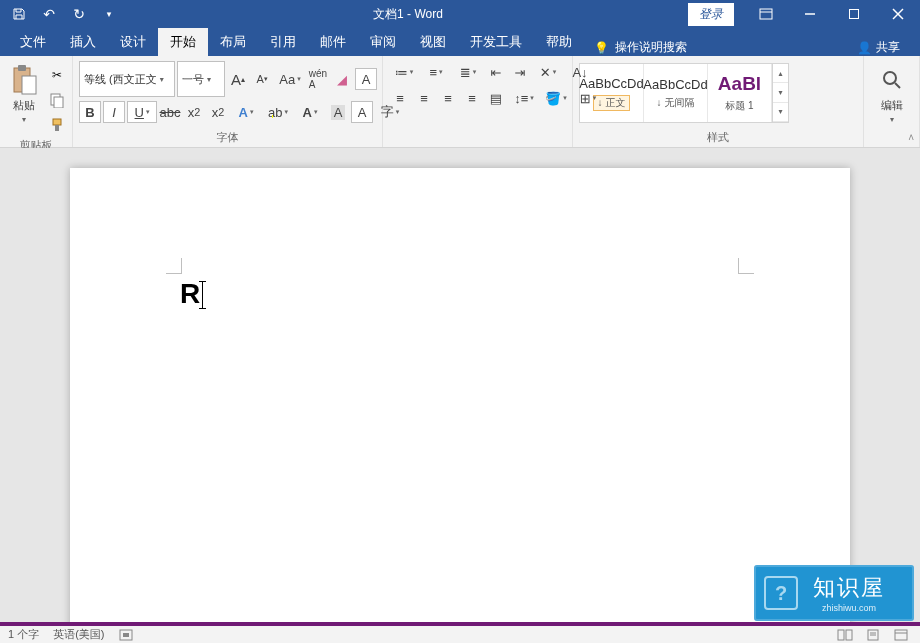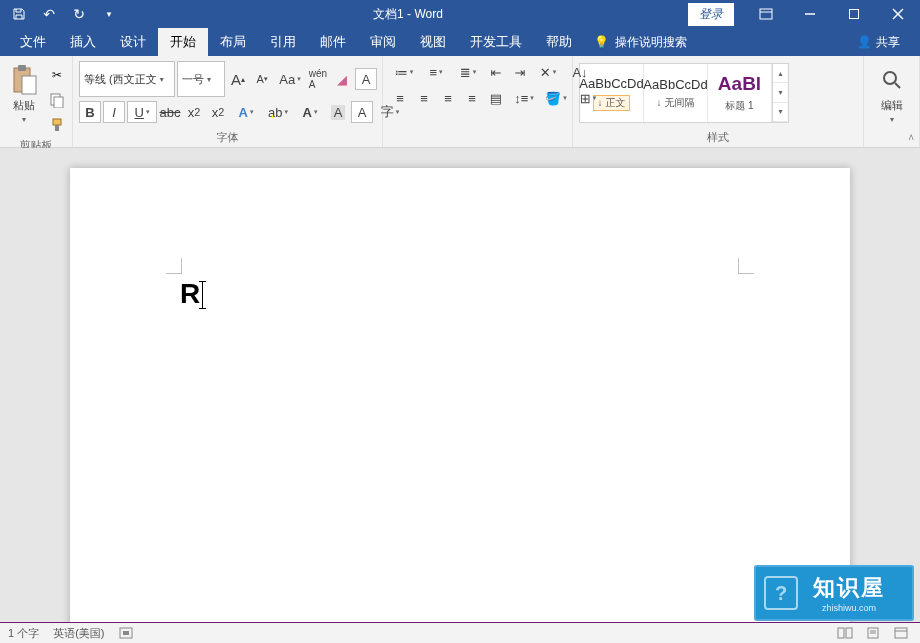--- a/index.html
+++ b/index.html
@@ -7,21 +7,21 @@
 
 .titlebar { height: 28px; background: #2b579a; display: flex; align-items: center; color: #fff; }
 .qat { display: flex; align-items: center; gap: 4px; padding: 0 6px; }
 .qat-btn { width: 26px; height: 24px; display: flex; align-items: center; justify-content: center; color: #fff; font-size: 14px; cursor: pointer; }
 .title-center { flex: 1; text-align: center; font-size: 12px; }
 .win-controls { display: flex; align-items: center; height: 100%; }
 .login-btn { background: #fff; color: #2b579a; padding: 2px 10px; font-size: 12px; margin-right: 10px; border: 1px solid #fff; font-style: italic; }
 .win-btn { width: 44px; height: 28px; display: flex; align-items: center; justify-content: center; color: #fff; font-size: 12px; cursor: pointer; }
 .win-btn svg { stroke: #fff; fill: none; }
 
-.tabs { height: 28px; background: #2b579a; display: flex; align-items: center; padding: 0 8px; }
+.tabs { height: 28px; background: #2b579a; display: flex; align-items: flex-end; padding: 0 8px; }
 .tab { padding: 5px 12px; color: #fff; font-size: 13px; cursor: pointer; }
 .tab.active { background: #f3f3f3; color: #000000; }
 .tab.file { color: #fff; }
 .tell-me { display: flex; align-items: center; color: #fff; padding: 0 10px; gap: 6px; }
 .share { margin-left: auto; color: #fff; padding: 0 12px; display: flex; align-items: center; gap: 4px; }
 
 .ribbon { height: 92px; background: #f3f3f3; border-bottom: 1px solid #d4d4d4; display: flex; position: relative; }
 .group { display: flex; flex-direction: column; border-right: 1px solid #e1e1e1; padding: 2px 4px 0 4px; }
 .group-body { flex: 1; display: flex; align-items: flex-start; gap: 2px; }
 .group-label { text-align: center; font-size: 11px; color: #666; padding: 2px 0; position: relative; }
@@ -66,26 +66,26 @@
 .page { width: 780px; min-height: 900px; background: #fff; box-shadow: 0 0 8px rgba(0,0,0,0.25); position: relative; }
 .margin-mark { position: absolute; width: 16px; height: 16px; border-color: #bfbfbf; }
 .mm-tl { top: 90px; left: 96px; border-left: 1px solid #bfbfbf; border-top: 1px solid #bfbfbf; transform: rotate(180deg); }
 .mm-tr { top: 90px; right: 96px; border-right: 1px solid #bfbfbf; border-top: 1px solid #bfbfbf; transform: rotate(180deg); }
 .doc-content { position: absolute; top: 110px; left: 110px; font-family: "Times New Roman", serif; font-size: 28px; font-weight: bold; color: #000; }
 .cursor { display: inline-block; width: 1px; height: 28px; background: #000; vertical-align: text-bottom; margin-left: 2px; position: relative; }
 .cursor::before, .cursor::after { content: ""; position: absolute; left: -3px; width: 7px; height: 1px; background: #000; }
 .cursor::before { top: 0; }
 .cursor::after { bottom: 0; }
 
-.statusbar { height: 21px; background: #f3f3f3; border-top: 1px solid #701a75; display: flex; align-items: center; padding: 0 8px; font-size: 11px; color: #555; gap: 14px; }
+.statusbar { height: 21px; background: #f3f3f3; border-top: 4px solid #701a75; display: flex; align-items: center; padding: 0 8px; font-size: 11px; color: #555; gap: 14px; }
 .statusbar .right { margin-left: auto; display: flex; gap: 6px; }
 .view-btn { width: 22px; height: 18px; display: flex; align-items: center; justify-content: center; cursor: pointer; color: #777; }
 
 .watermark { position: absolute; right: 6px; bottom: 22px; width: 160px; height: 56px; background: #2194d2; border-radius: 3px; display: flex; align-items: center; justify-content: center; color: #fff; flex-direction: column; box-shadow: inset 0 0 0 2px rgba(255,255,255,0.2); }
-.watermark .wm-main { font-size: 22px; font-weight: bold; letter-spacing: 2px; }
+.watermark .wm-main { font-size: 22px; font-weight: normal; letter-spacing: 2px; }
 .watermark .wm-sub { font-size: 9px; opacity: 0.85; }
 .watermark .wm-icon { position: absolute; left: 10px; width: 34px; height: 34px; border: 2px solid #a8d8f0; border-radius: 4px; display: flex; align-items: center; justify-content: center; font-size: 20px; color: #a8d8f0; font-weight: bold; }
 
 svg { display: block; }
 </style>
 </head>
 <body>
 
 <div class="titlebar">
   <div class="qat">

